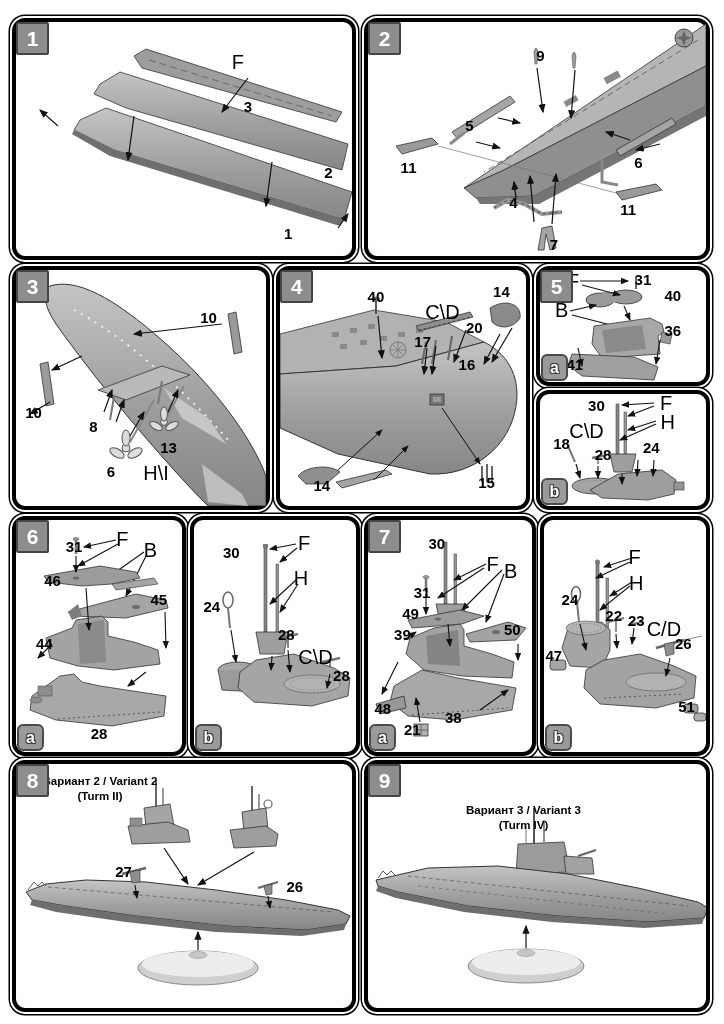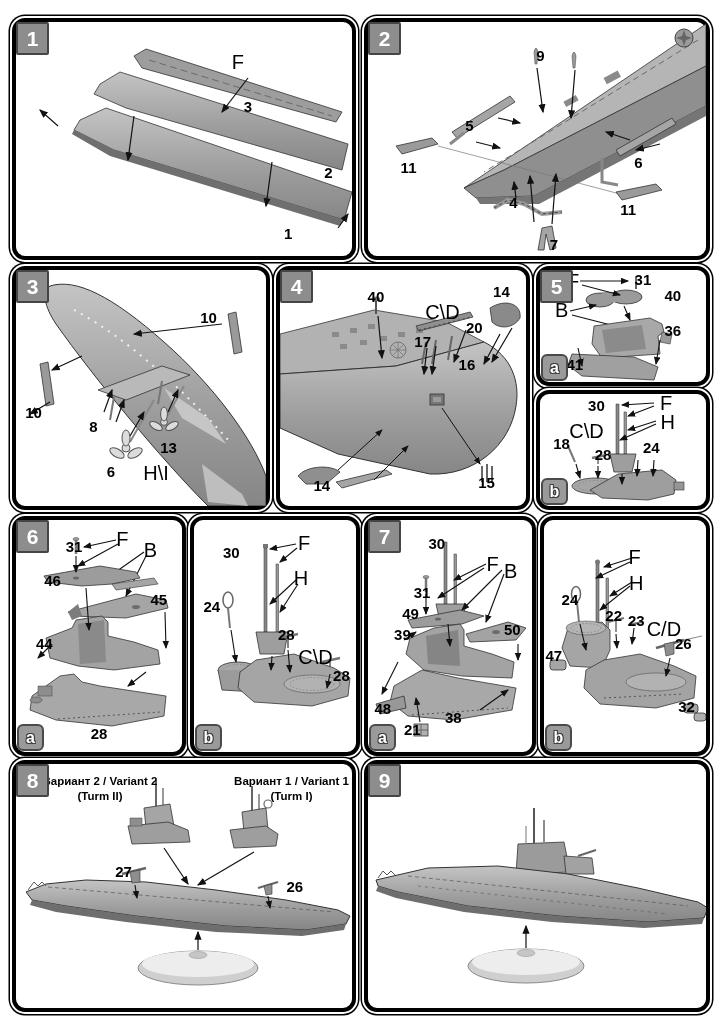--- a/index.html
+++ b/index.html
@@ -408,21 +408,21 @@
     </svg>
     <div class="sub-badge">b</div>
     <span class="lbl letter" style="left:56%;top:16%">F</span>
     <span class="lbl letter" style="left:57%;top:27%">H</span>
     <span class="lbl" style="left:16%;top:34%">24</span>
     <span class="lbl" style="left:43%;top:41%">22</span>
     <span class="lbl" style="left:57%;top:43%">23</span>
     <span class="lbl letter" style="left:74%;top:47%">C/D</span>
     <span class="lbl" style="left:86%;top:53%">26</span>
     <span class="lbl" style="left:6%;top:58%">47</span>
-    <span class="lbl" style="left:88%;top:80%">32</span>
+    <span class="lbl" style="left:88%;top:80%">51</span>
   </div>
 
   <div class="panel" style="left:12px;top:760px;width:336px;height:244px;">
     <svg viewBox="0 0 336 244">
       <g>
         <line x1="140" y1="16" x2="140" y2="44" stroke="#666" stroke-width="2"></line>
         <line x1="147" y1="24" x2="147" y2="42" stroke="#777" stroke-width="1.5"></line>
         <polygon points="128,44 154,40 158,62 130,64" fill="#a5a5a5" stroke="#333" stroke-width="0.8"></polygon>
         <polygon points="112,62 152,58 172,66 174,78 116,80" fill="#9e9e9e" stroke="#333" stroke-width="0.8"></polygon>
         <rect x="114" y="54" width="12" height="8" fill="#8e8e8e" stroke="#444" stroke-width="0.5"></rect>
@@ -454,24 +454,20 @@
         <ellipse cx="182" cy="204" rx="60" ry="17" fill="#cfcfcf" stroke="#8a8a8a"></ellipse>
         <ellipse cx="182" cy="200" rx="56" ry="13" fill="#ededed"></ellipse>
         <ellipse cx="182" cy="191" rx="9" ry="3.5" fill="#c6c6c6" stroke="#9a9a9a" stroke-width="0.6"></ellipse>
       </g>
       <path class="ar" d="M182,186 L182,168" stroke="#111" stroke-width="1.2" fill="none" marker-end="url(#ah)"></path>
     </svg>
     <div class="num-badge">8</div>
     <div class="cap" style="left:25%;top:4%">
       <div>Вариант 2 / Variant 2</div>
       <div>(Turm II)</div>
-    </div>
-    <div class="cap" style="left:82%;top:4%">
-      <div>Вариант 1 / Variant 1</div>
-      <div>(Turm I)</div>
     </div>
     <span class="lbl" style="left:32%;top:44%">27</span>
     <span class="lbl" style="left:83%;top:50%">26</span>
   </div>
 
   <div class="panel" style="left:364px;top:760px;width:338px;height:244px;">
     <svg viewBox="0 0 338 244">
       <polygon points="150,80 196,78 202,108 148,110" fill="#9b9b9b" stroke="#333" stroke-width="0.8"></polygon>
       <polygon points="196,92 224,94 226,110 198,110" fill="#a2a2a2" stroke="#333" stroke-width="0.8"></polygon>
       <line x1="166" y1="44" x2="166" y2="80" stroke="#555" stroke-width="2"></line>
@@ -484,15 +480,19 @@
       <line x1="50" y1="122" x2="300" y2="150" stroke="#606060" stroke-width="0.7" stroke-dasharray="3 4"></line>
       <path d="M10,114 l5,-7 4,4 4,-4 4,4" stroke="#555" stroke-width="1" fill="none"></path>
       <g>
         <ellipse cx="158" cy="202" rx="58" ry="17" fill="#cfcfcf" stroke="#8a8a8a"></ellipse>
         <ellipse cx="158" cy="198" rx="54" ry="13" fill="#ededed"></ellipse>
         <ellipse cx="158" cy="189" rx="9" ry="3.5" fill="#c6c6c6" stroke="#9a9a9a" stroke-width="0.6"></ellipse>
       </g>
       <path class="ar" d="M158,184 L158,162" stroke="#111" stroke-width="1.2" fill="none" marker-end="url(#ah)"></path>
     </svg>
     <div class="num-badge">9</div>
+    <div class="cap" style="left:46%;top:16%">
+      <div>Вариант 3 / Variant 3</div>
+      <div>(Turm IV)</div>
+    </div>
   </div>
 
 </div>
 
 </body></html>

